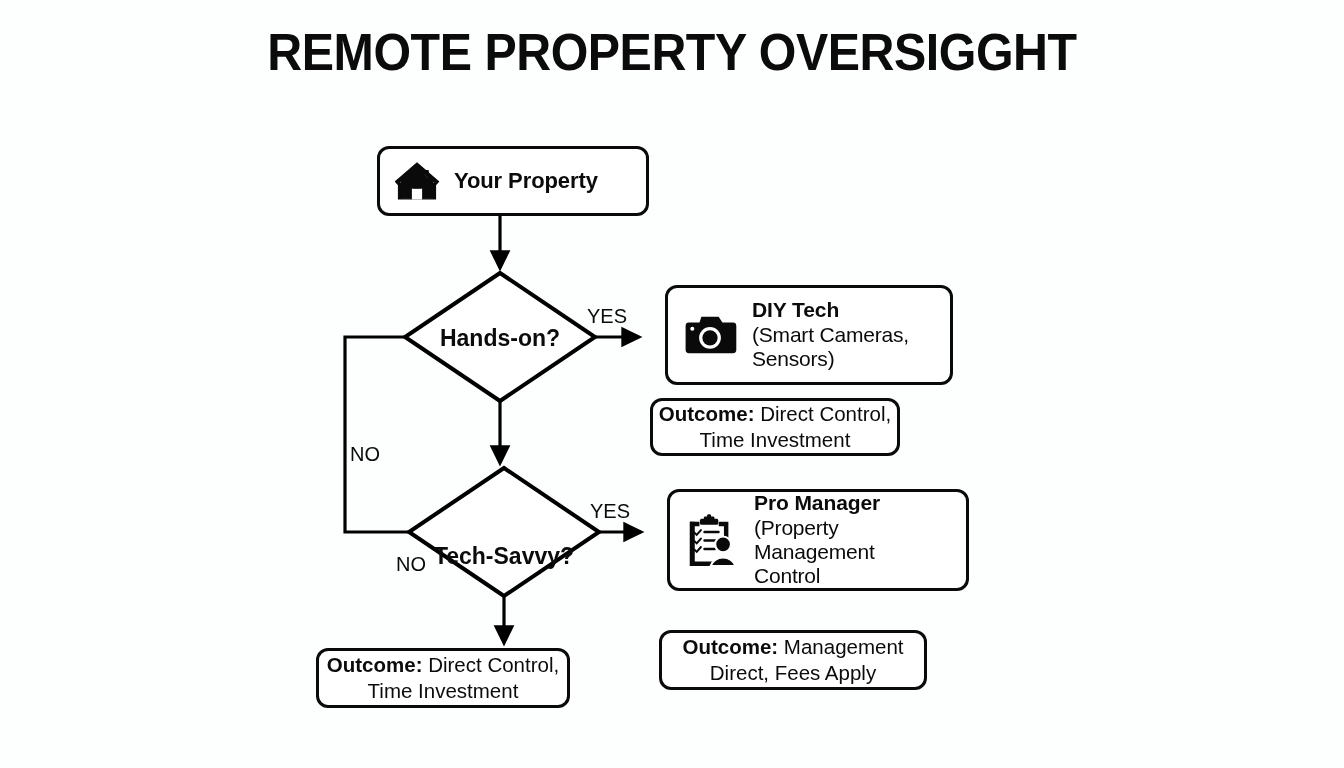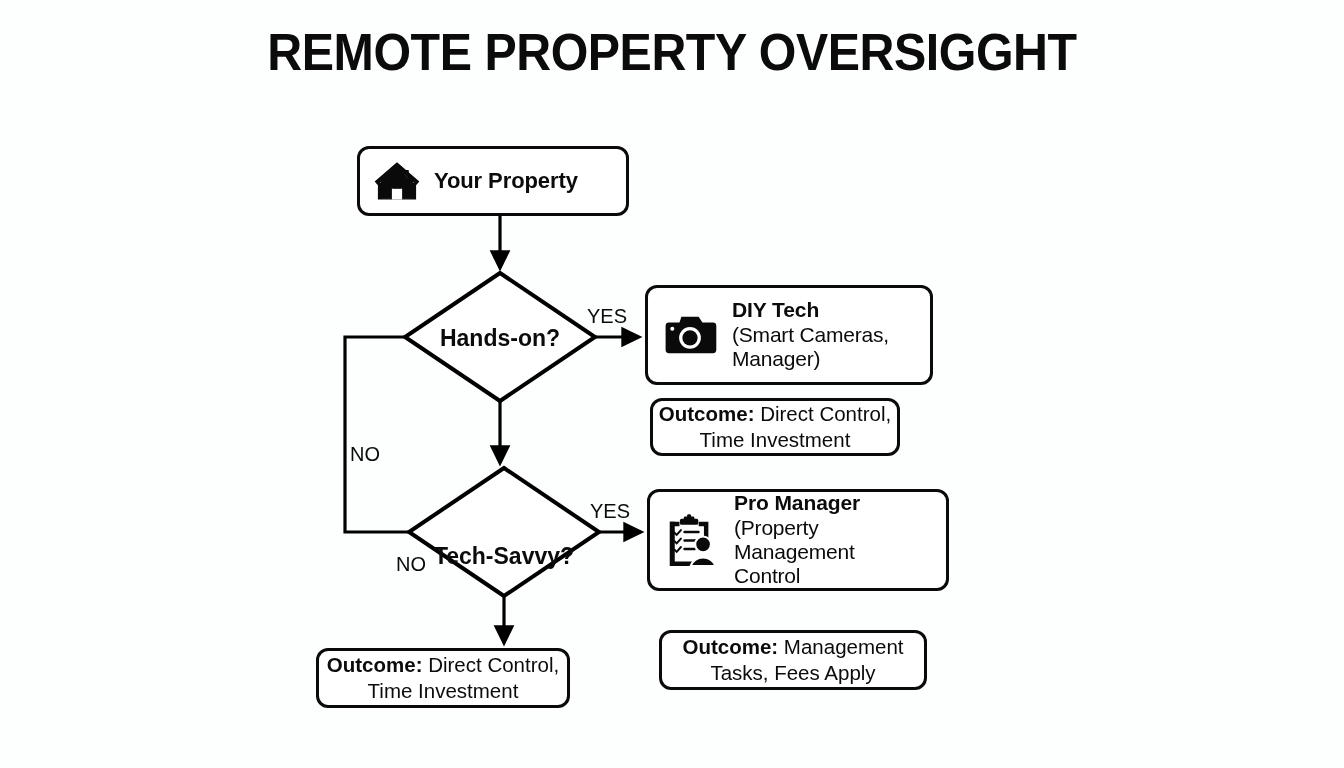--- a/index.html
+++ b/index.html
@@ -67,20 +67,21 @@
     background: #ffffff;
     border: 3.4px solid #0a0a0a;
     border-radius: 12px;
     display: flex;
     align-items: center;
     color: #0b0b0b;
   }
   .node.pad-icon {
     padding: 6px 12px 6px 14px;
     gap: 14px;
+    margin-left: 20px;
   }
   .node.centered {
     justify-content: center;
     text-align: center;
     padding: 0 10px;
   }
 
   .node-icon {
     flex: 0 0 auto;
     display: flex;
@@ -250,21 +251,21 @@
       <svg width="56" height="44" viewBox="0 0 58 46" aria-hidden="true">
         <path d="M20 4 h18 l4 6 h11 a3.5 3.5 0 0 1 3.5 3.5 v25 a3.5 3.5 0 0 1 -3.5 3.5 h-46 a3.5 3.5 0 0 1 -3.5 -3.5 v-25 a3.5 3.5 0 0 1 3.5 -3.5 h11 z" fill="#0a0a0a"></path>
         <circle cx="29" cy="26" r="11.4" fill="#ffffff"></circle>
         <circle cx="29" cy="26" r="8" fill="#0a0a0a"></circle>
         <circle cx="10.5" cy="16.5" r="2.1" fill="#ffffff"></circle>
       </svg>
     </span>
     <span class="node-text">
       <div class="node-title">DIY Tech</div>
       <div class="node-sub">(Smart Cameras,</div>
-      <div class="node-sub">Manager)</div>
+      <div class="node-sub">Sensors)</div>
     </span>
   </div>
 
   <div class="node pad-icon" id="node-pro">
     <span class="node-icon">
       <svg width="56" height="52" viewBox="0 0 58 54" aria-hidden="true">
 
         <path d="M6 8 h10 v4.6 h-5.4 v36.8 h22 v4.6 h-26.6 v-46 z" fill="#0a0a0a"></path>
         <path d="M6 8 h5 v46 h-5 z" fill="#0a0a0a"></path>
         <path d="M36 8 h10 v20 h-4.6 v-15.4 h-5.4 z" fill="#0a0a0a"></path>
@@ -295,21 +296,21 @@
   <div class="node centered" id="out-diy">
     <div class="outcome">
       <div><b>Outcome:</b><span> Direct Control,</span></div>
       <div>Time Investment</div>
     </div>
   </div>
 
   <div class="node centered" id="out-pro">
     <div class="outcome">
       <div><b>Outcome:</b><span> Management</span></div>
-      <div>Tasks, Fees Apply</div>
+      <div>Direct, Fees Apply</div>
     </div>
   </div>
 
   <div class="node centered" id="out-bottom">
     <div class="outcome">
       <div><b>Outcome:</b><span> Direct Control,</span></div>
       <div>Time Investment</div>
     </div>
   </div>
 

